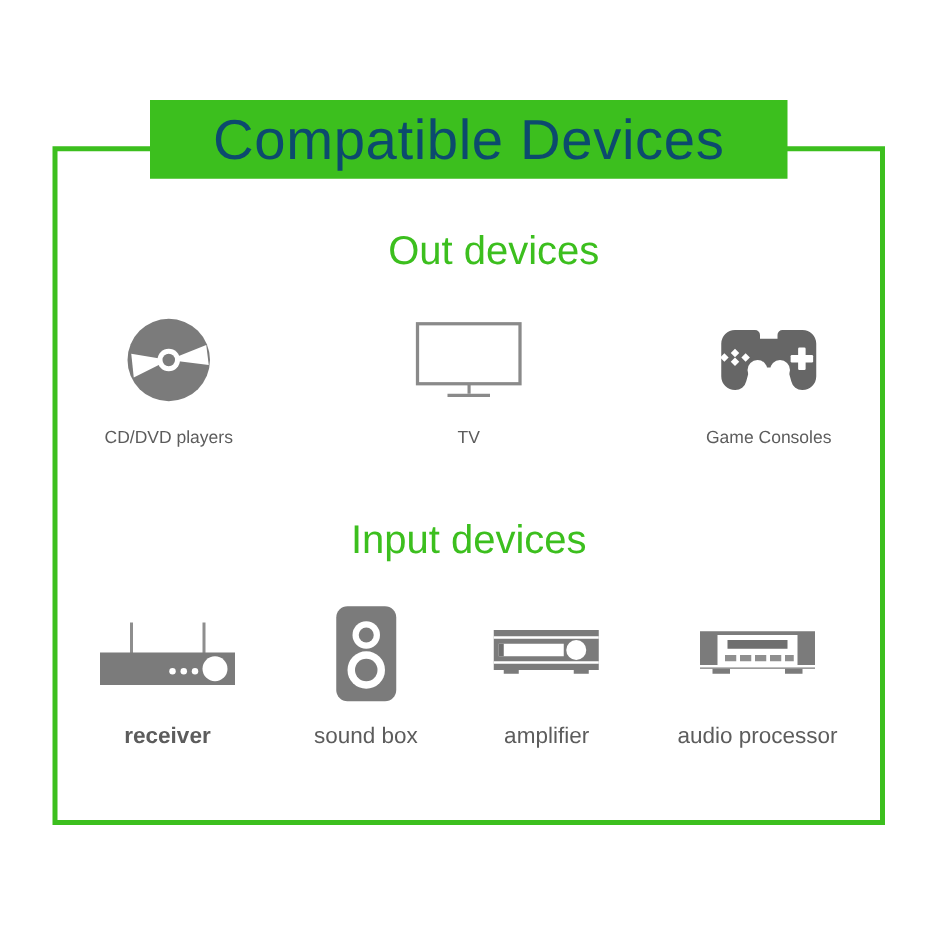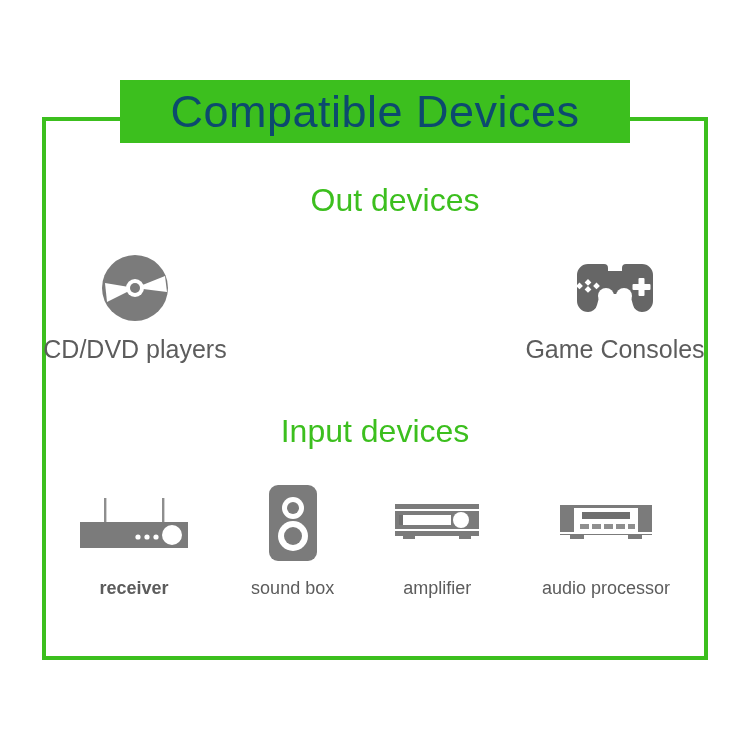--- a/index.html
+++ b/index.html
@@ -76,21 +76,21 @@
   }
   .icon-wrap{
     height:80px;
     display:flex;
     align-items:center;
     justify-content:center;
   }
   .device-label{
     margin-top:10px;
     color:#5c5c5c;
-    font-size:25px;
+    font-size:14px;
     line-height:22px;
     white-space:nowrap;
     text-align:center;
   }
   #row-input .device-label{ font-size:18px; margin-top:14px;}
 
   
   #dev-cd{ width:150px; }
   #dev-bluray{ width:142px; }
   #dev-tv{ width:120px; }
@@ -130,20 +130,30 @@
 
           <circle cx="36" cy="36" r="9"></circle>
         </g>
         <circle cx="36" cy="36" r="5" fill="#7b7b7b"></circle>
       </svg>
     </div>
     <div class="device-label">CD/DVD players</div>
   </div>
 
 
+  <div class="device" id="dev-tv">
+    <div class="icon-wrap">
+      <svg width="86" height="62" viewBox="0 0 86 62" aria-hidden="true">
+        <rect x="2" y="2" width="82" height="48" fill="none" stroke="#8a8a8a" stroke-width="2.6"></rect>
+        <rect x="42" y="50" width="2.5" height="8" fill="#8a8a8a"></rect>
+        <rect x="26" y="58" width="34" height="2.6" fill="#8a8a8a"></rect>
+      </svg>
+    </div>
+    <div class="device-label">TV</div>
+  </div>
 
   <div class="device" id="dev-game">
     <div class="icon-wrap">
       <svg width="94" height="60" viewBox="0 0 94 60" aria-hidden="true">
         <path d="M20 6 h16 a4 4 0 0 1 4 4 v3 h14 v-3 a4 4 0 0 1 4 -4 h16
                  a11 11 0 0 1 11 11 v26 a11 11 0 0 1 -11 11
                  a9 9 0 0 1 -9 -7 l-3 -11 h-30 l-3 11
                  a9 9 0 0 1 -9 7 a11 11 0 0 1 -11 -11 v-26 a11 11 0 0 1 11 -11 z" fill="#666666"></path>
 
         <g fill="#ffffff">

